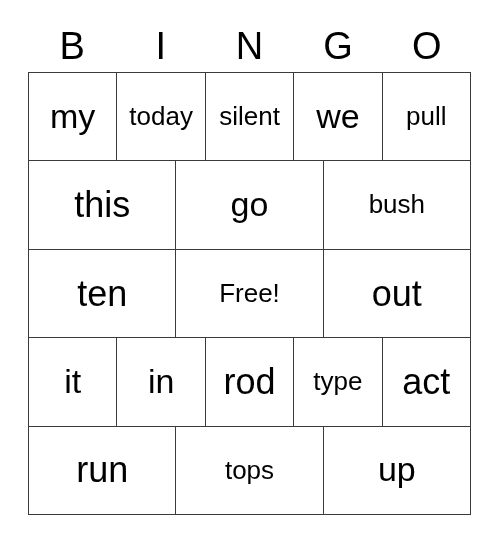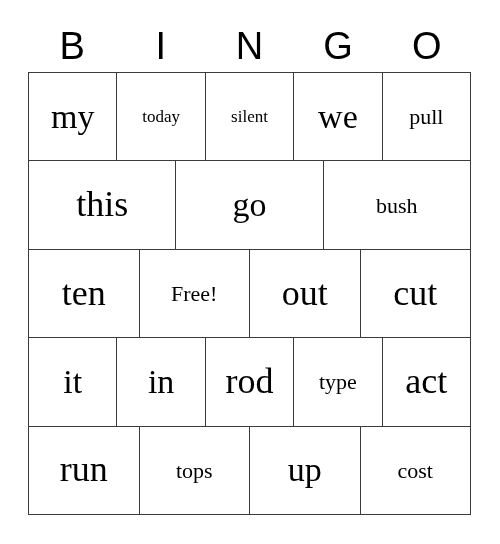--- a/index.html
+++ b/index.html
@@ -56,21 +56,20 @@
     border-top: 1px solid #3b3b3b;
     border-left: 1px solid #3b3b3b;
     display: flex;
     flex-direction: column;
     background: #ffffff;
   }
   .grid-row {
     flex: 1 1 0;
     display: flex;
     min-height: 0;
-    font-family: Liberation Serif, serif;
   }
   .grid-cell {
     flex: 1 1 0;
     box-sizing: border-box;
     border-right: 1px solid #3b3b3b;
     border-bottom: 1px solid #3b3b3b;
     display: flex;
     align-items: center;
     justify-content: center;
     overflow: hidden;
@@ -80,22 +79,22 @@
     display: block;
     line-height: 1.05;
     white-space: nowrap;
     color: #000000;
     padding: 0 2px;
   }
 
   
   .fs-xl   { font-size: 34px; }
   .fs-lg   { font-size: 36px; }
-  .fs-md   { font-size: 22px; }
-  .fs-sm   { font-size: 17px; }
+  .fs-md   { font-size: 26px; }
+  .fs-sm   { font-size: 26px; }
 </style>
 </head>
 <body>
 
 <div id="bingo-card">
 
   <div id="header-row">
       <div class="header-cell">B</div>
       <div class="header-cell">I</div>
       <div class="header-cell">N</div>
@@ -135,23 +134,20 @@
       <div class="grid-row">
         <div class="grid-cell">
           <span class="cell-text fs-lg">ten</span>
         </div>
         <div class="grid-cell">
           <span class="cell-text fs-md">Free!</span>
         </div>
         <div class="grid-cell">
           <span class="cell-text fs-lg">out</span>
         </div>
-        <div class="grid-cell">
-          <span class="cell-text fs-lg">cut</span>
-        </div>
       </div>
       <div class="grid-row">
         <div class="grid-cell">
           <span class="cell-text fs-xl">it</span>
         </div>
         <div class="grid-cell">
           <span class="cell-text fs-xl">in</span>
         </div>
         <div class="grid-cell">
           <span class="cell-text fs-lg">rod</span>
@@ -166,19 +162,16 @@
       <div class="grid-row">
         <div class="grid-cell">
           <span class="cell-text fs-lg">run</span>
         </div>
         <div class="grid-cell">
           <span class="cell-text fs-md">tops</span>
         </div>
         <div class="grid-cell">
           <span class="cell-text fs-xl">up</span>
         </div>
-        <div class="grid-cell">
-          <span class="cell-text fs-md">cost</span>
-        </div>
       </div>
     </div>
 
 </div>
 
 </body></html>

